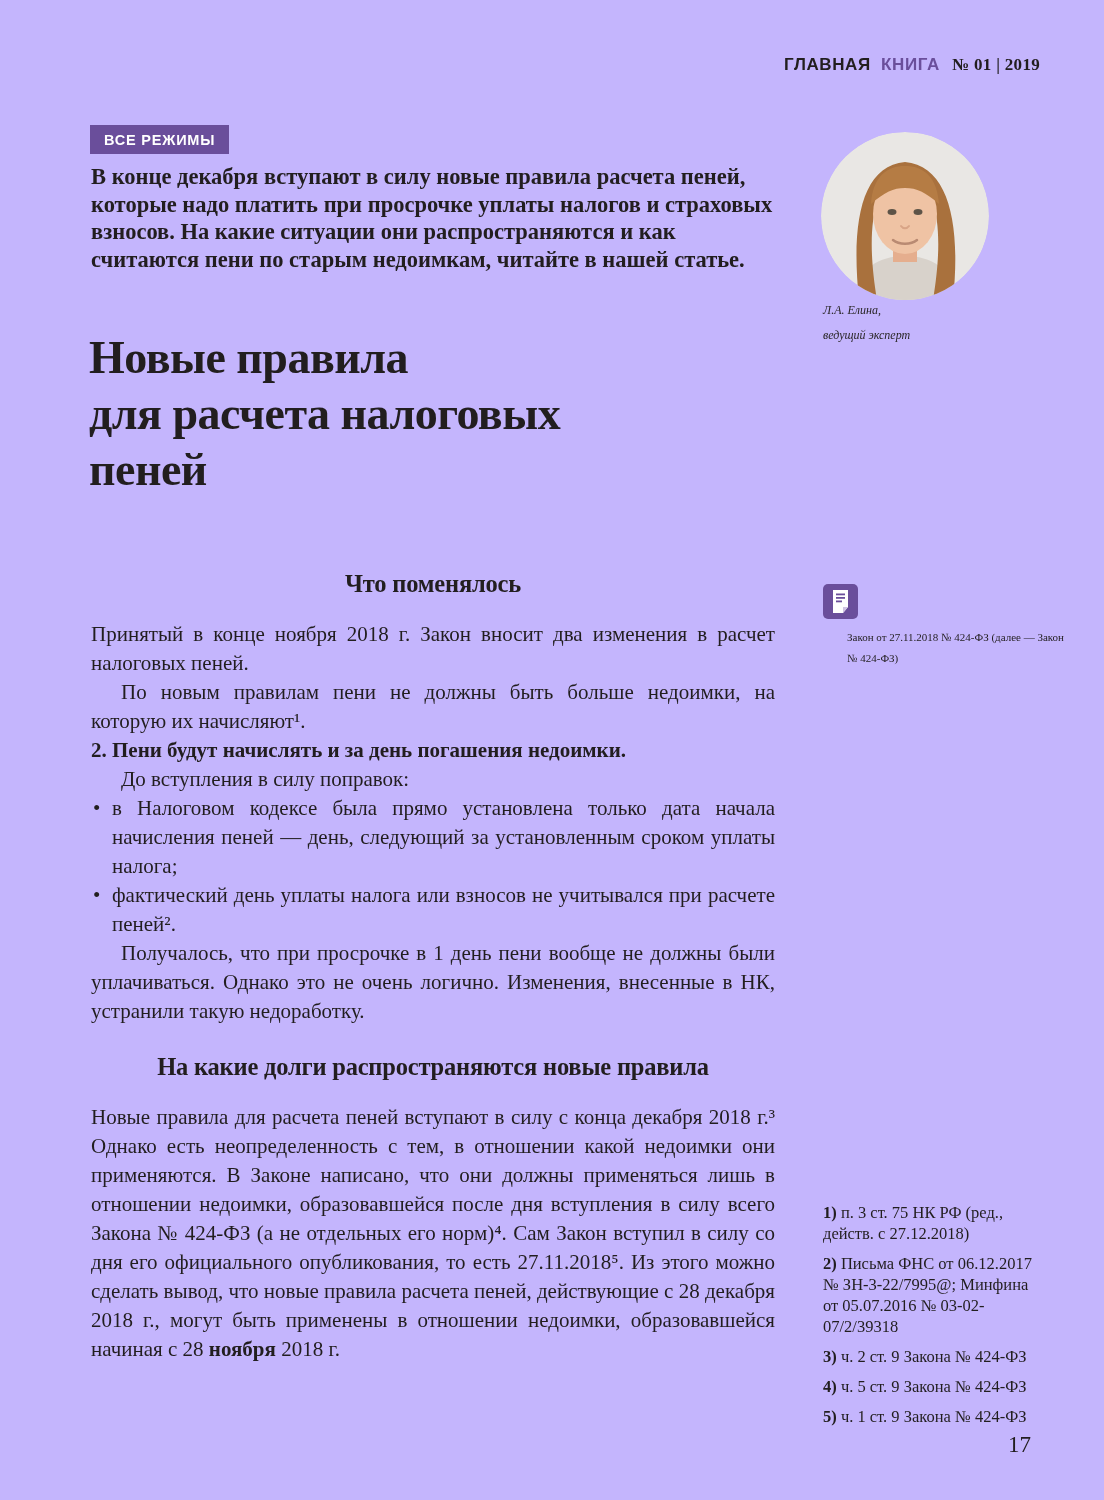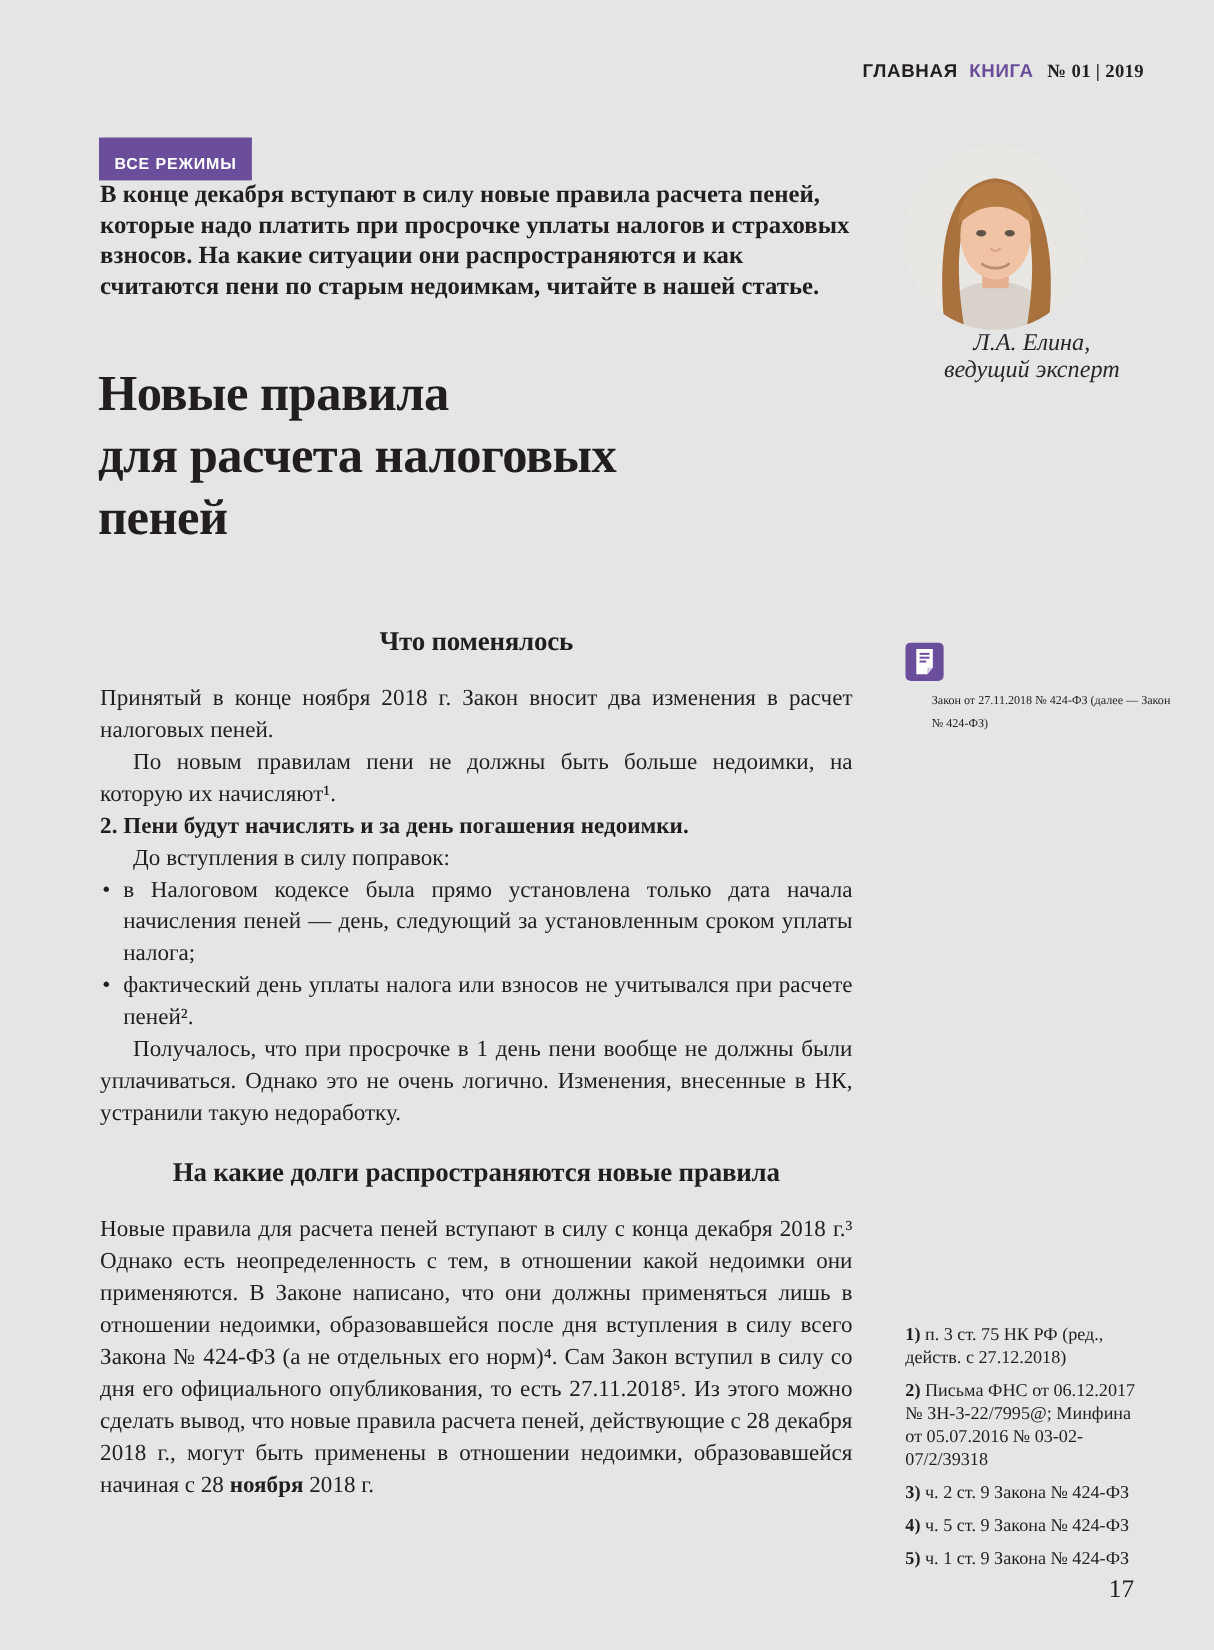--- a/index.html
+++ b/index.html
@@ -1,20 +1,20 @@
 <!DOCTYPE html>
 <html lang="ru"><head>
 <meta charset="utf-8">
 <style>
   html, body { margin: 0; padding: 0; background: #ffffff; }
   .page {
     position: relative;
     width: 1104px;
     height: 1500px;
-    background: #e5e5e5;
+    background: #c4b5fd;
     font-family: "Liberation Serif", serif;
     color: #221e1f;
     overflow: hidden;
   }
   
   .header {
     position: absolute;
     top: 55px;
     right: 64px;
     font-family: "Liberation Sans", sans-serif;
@@ -35,21 +35,21 @@
   .badge {
     position: absolute;
     left: 90px;
     top: 125px;
     background: #6a4e9b;
     color: #ffffff;
     font-family: "Liberation Sans", sans-serif;
     font-weight: bold;
     font-size: 14.5px;
     letter-spacing: 0.8px;
-    padding: 16px 14px 5px 14px;
+    padding: 6px 14px 5px 14px;
     line-height: 18px;
   }
   
   .lead {
     position: absolute;
     left: 91px;
     top: 163px;
     width: 682px;
     margin: 0;
     font-weight: bold;
@@ -65,24 +65,23 @@
     height: 168px;
     border-radius: 50%;
     overflow: hidden;
   }
   .author-caption {
     position: absolute;
     left: 823px;
     top: 298px;
     width: 230px;
     font-style: italic;
-    font-size: 22px;
+    font-size: 12px;
     line-height: 25px;
     color: #2a2627;
-    text-align: center;
   }
   
   .title {
     position: absolute;
     left: 89px;
     top: 330px;
     width: 720px;
     margin: 0;
     font-size: 46px;
     line-height: 56px;

